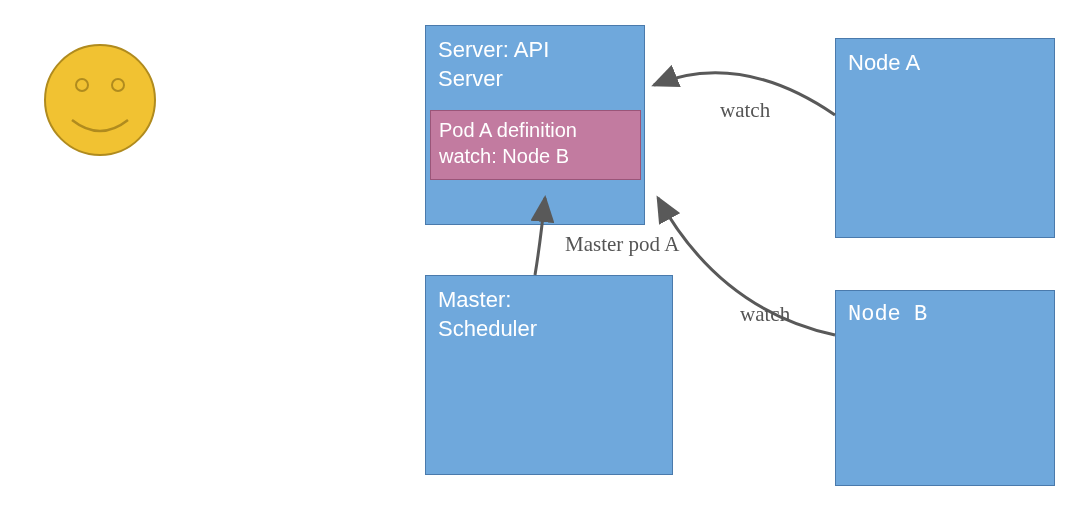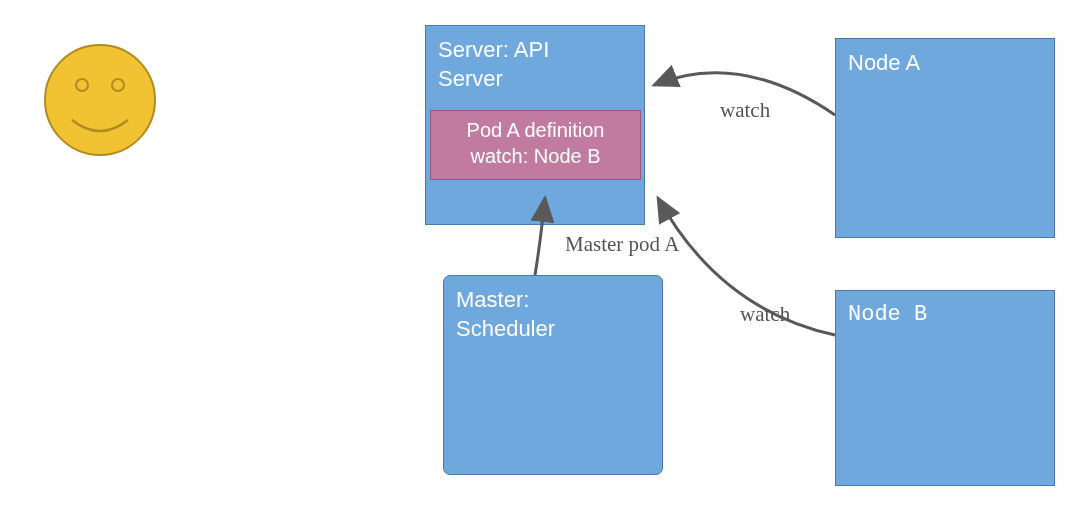--- a/index.html
+++ b/index.html
@@ -19,21 +19,21 @@
       font-size: 22px;
       line-height: 1.3;
     }
     .pod-box {
       position: absolute;
       background: #c27ba0;
       border: 1px solid #9a5578;
       color: #ffffff;
       font-size: 20px;
       line-height: 1.3;
-      text-align: center;
+      text-align: left;
       padding: 6px 8px;
     }
     .label {
       position: absolute;
       color: #555555;
       font-size: 21px;
       font-family: Liberation Serif, serif;
     }
     .smiley {
       position: absolute;
@@ -69,21 +69,21 @@
 
 <div class="pod-box" style="left:430px; top:110px; width:211px; height:70px;">
   <div>Pod A definition</div>
   <div>watch: Node B</div>
 </div>
 
 <div class="box" style="left:835px; top:38px; width:220px; height:200px;">
   <div>Node A</div>
 </div>
 
-<div class="box" style="left:443px; top:275px; width:220px; height:200px;border-radius:7px;">
+<div class="box" style="left:425px; top:275px; width:248px; height:200px;">
   <div>Master:</div>
   <div>Scheduler</div>
 </div>
 
 <div class="box" style="left:835px; top:290px; width:220px; height:196px;font-family:Liberation Mono, monospace;">
   <div>Node B</div>
 </div>
 
 <svg class="arrows">
   <defs>

